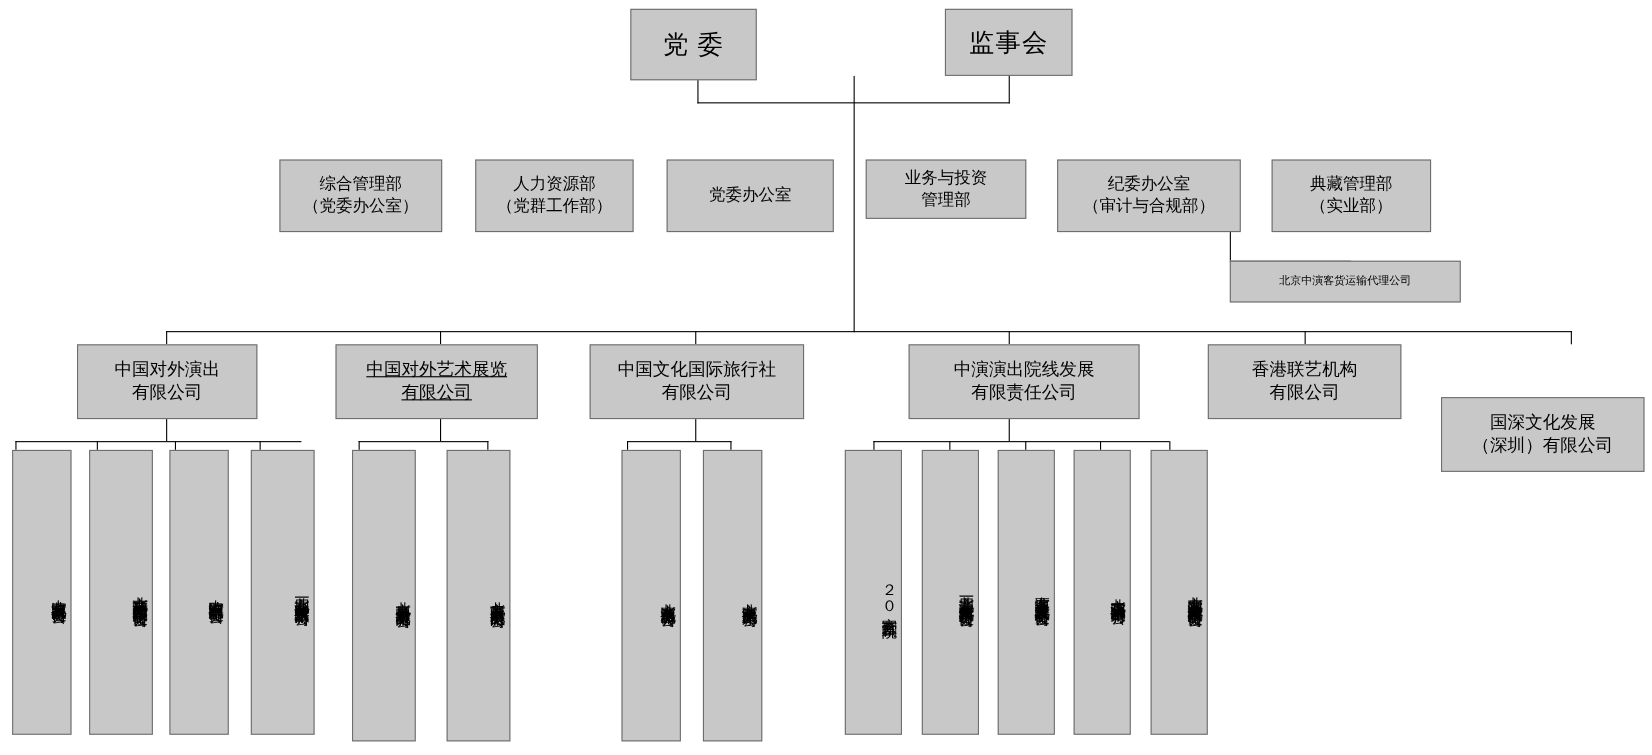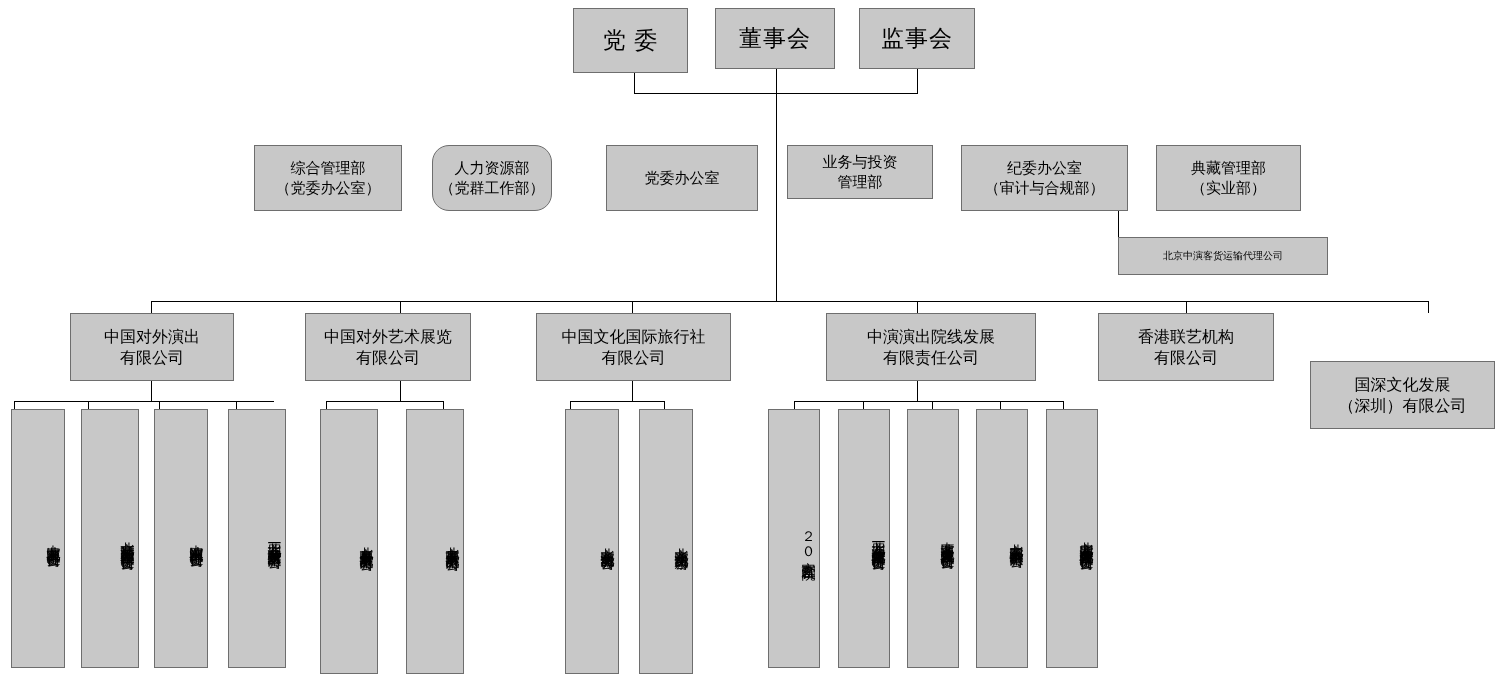--- a/index.html
+++ b/index.html
@@ -59,31 +59,30 @@
   }
   .line.h { height: 1px; }
   .line.v { width: 1px; }
 </style>
 </head>
 <body>
 
 <div id="chart">
 
   <div class="node top" style="left:573px; top:8px; width:115px; height:65px;">党  委</div>
-  <div class="node top" style="left:715px; top:8px; width:120px; height:61px;">董事会</div>
   <div class="node top" style="left:859px; top:8px; width:116px; height:61px;">监事会</div>
 
   <div class="line v" style="left:634px; top:73px; height:21px;"></div>
   <div class="line v" style="left:917px; top:69px; height:25px;"></div>
   <div class="line h" style="left:634px; top:93px; width:284px;"></div>
   <div class="line v" style="left:776px; top:69px; height:233px;"></div>
 
   <div class="node dept" style="left:254px; top:145px; width:148px; height:66px;">综合管理部
 （党委办公室）</div>
-  <div class="node dept" style="left:432px; top:145px; width:120px; height:66px;border-radius:17px;">人力资源部
+  <div class="node dept" style="left:432px; top:145px; width:144px; height:66px;">人力资源部
 （党群工作部）</div>
   <div class="node dept" style="left:606px; top:145px; width:152px; height:66px;">党委办公室</div>
   <div class="node dept" style="left:787px; top:145px; width:146px; height:54px;">业务与投资
 管理部</div>
   <div class="node dept" style="left:961px; top:145px; width:167px; height:66px;">纪委办公室
 （审计与合规部）</div>
   <div class="node dept" style="left:1156px; top:145px; width:145px; height:66px;">典藏管理部
 （实业部）</div>
 
   <div class="line v" style="left:1118px; top:211px; height:26px;"></div>
@@ -94,21 +93,21 @@
   <div class="line h" style="left:151px; top:301px; width:1278px;"></div>
   <div class="line v" style="left:151px; top:301px; height:12px;"></div>
   <div class="line v" style="left:400px; top:301px; height:12px;"></div>
   <div class="line v" style="left:632px; top:301px; height:12px;"></div>
   <div class="line v" style="left:917px; top:301px; height:12px;"></div>
   <div class="line v" style="left:1186px; top:301px; height:12px;"></div>
   <div class="line v" style="left:1428px; top:301px; height:12px;"></div>
 
   <div class="node company" style="left:70px; top:313px; width:164px; height:68px;">中国对外演出
 有限公司</div>
-  <div class="node company" style="left:305px; top:313px; width:166px; height:68px;">中国对外艺术展览
+  <div class="node company" style="left:305px; top:313px; width:184px; height:68px;text-decoration:underline;">中国对外艺术展览
 有限公司</div>
   <div class="node company" style="left:536px; top:313px; width:195px; height:68px;">中国文化国际旅行社
 有限公司</div>
   <div class="node company" style="left:826px; top:313px; width:210px; height:68px;">中演演出院线发展
 有限责任公司</div>
   <div class="node company" style="left:1098px; top:313px; width:176px; height:68px;">香港联艺机构
 有限公司</div>
   <div class="node company" style="left:1310px; top:313px; width:185px; height:68px;margin-top:48px;">国深文化发展
 （深圳）有限公司</div>
 

